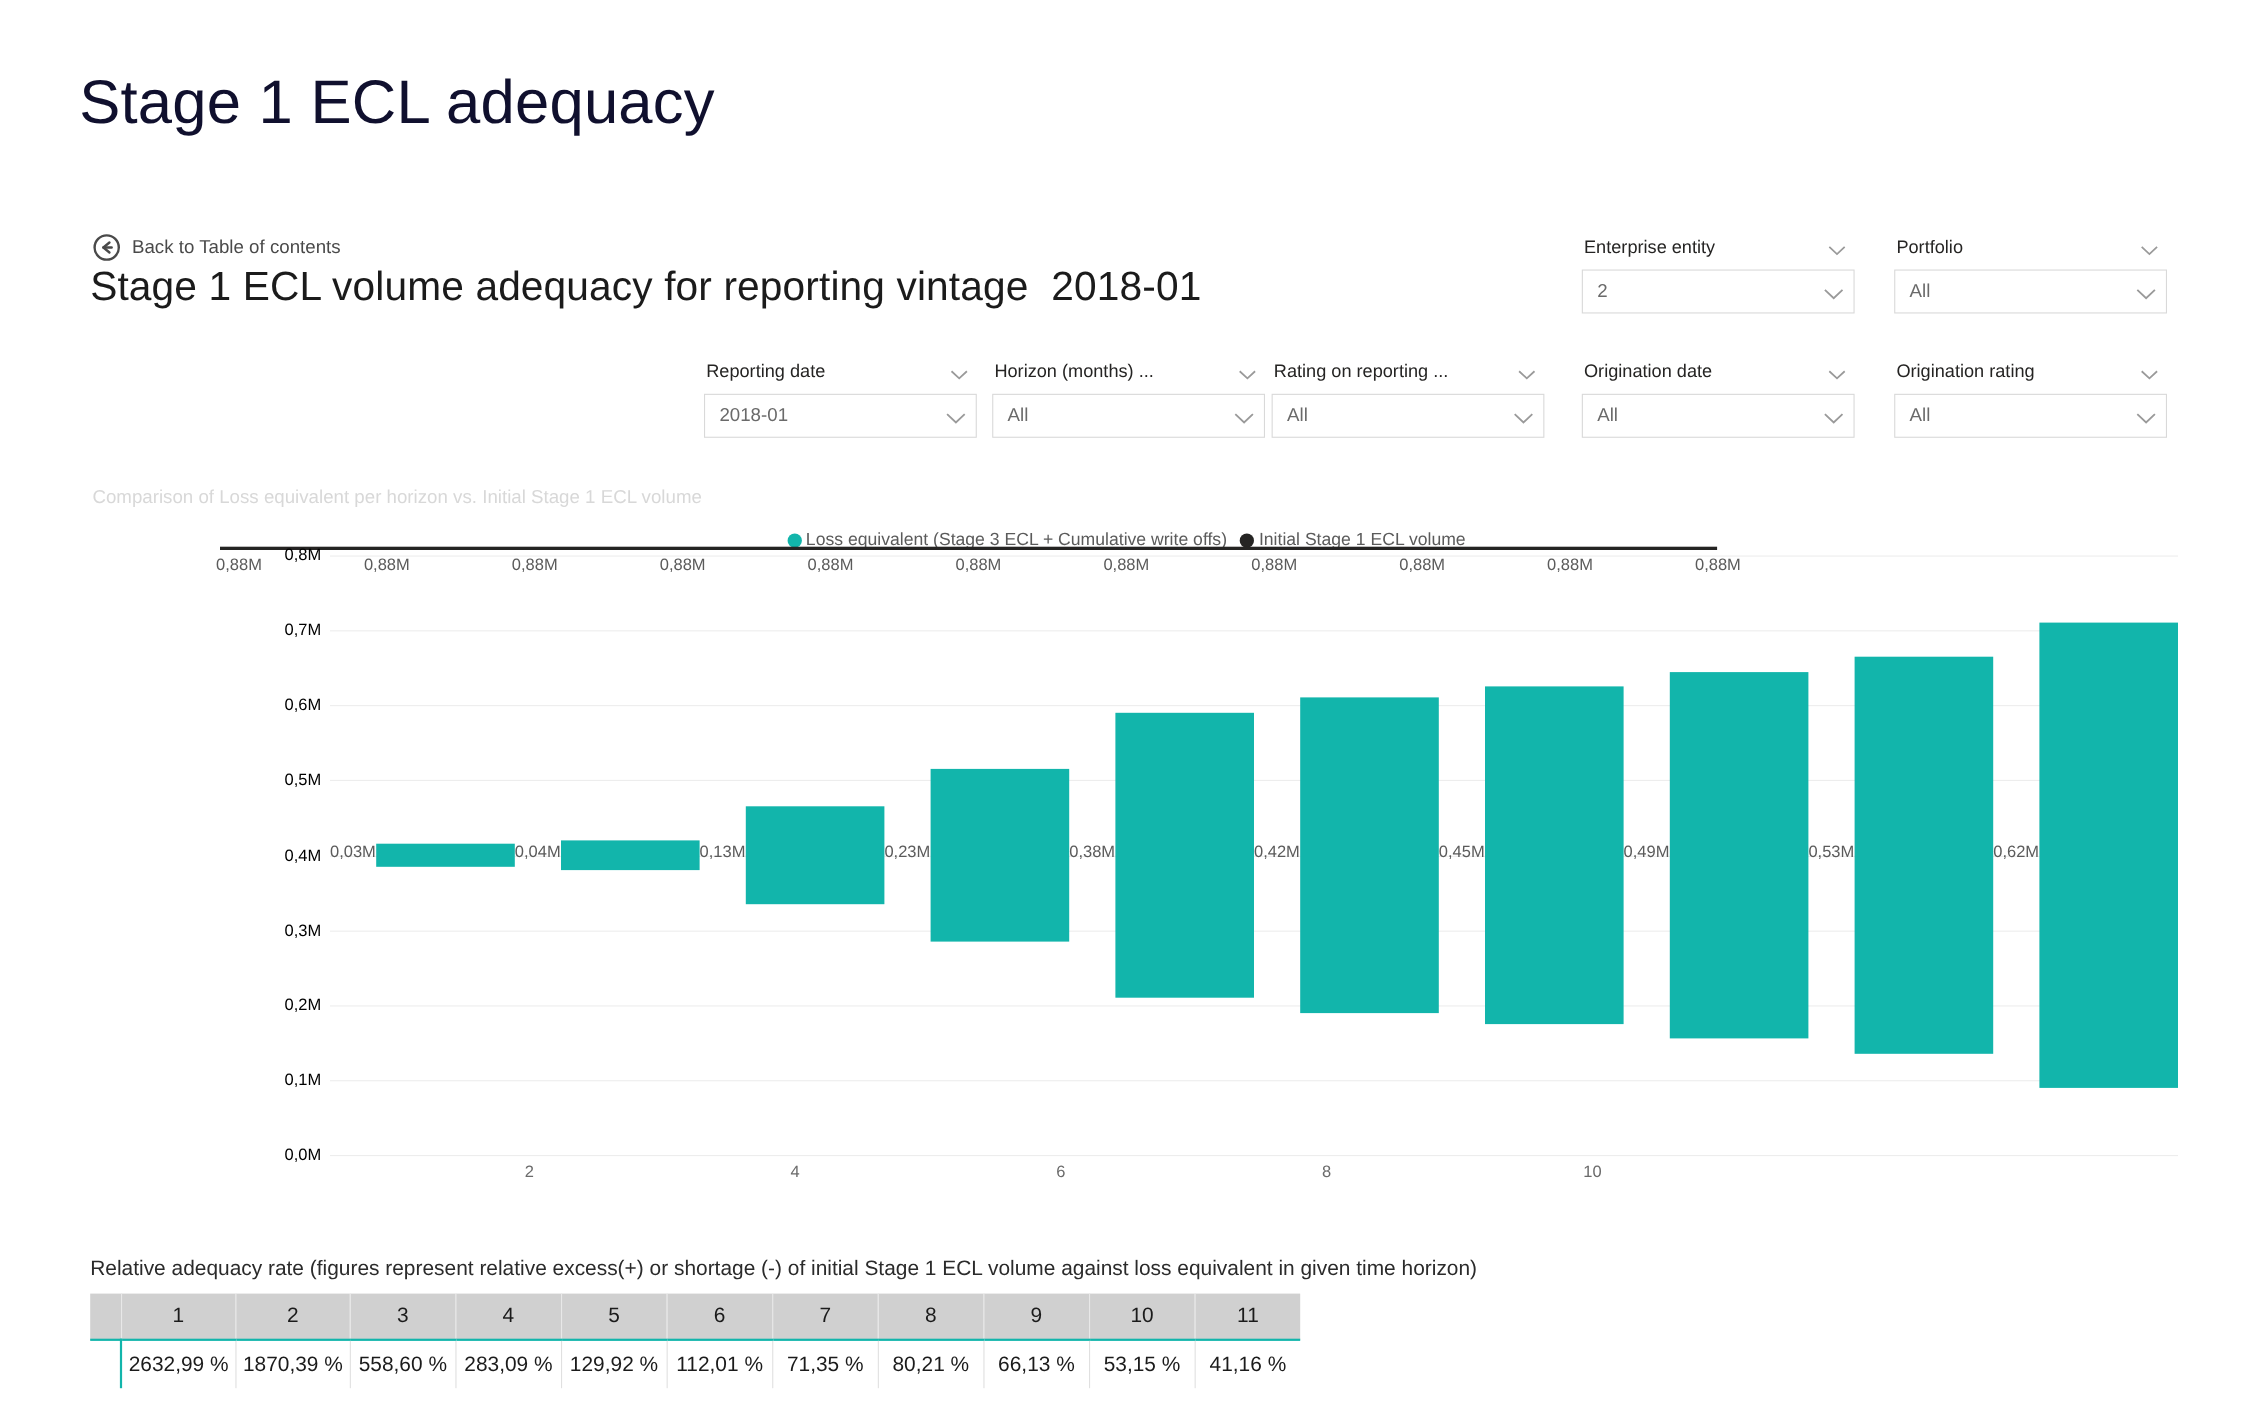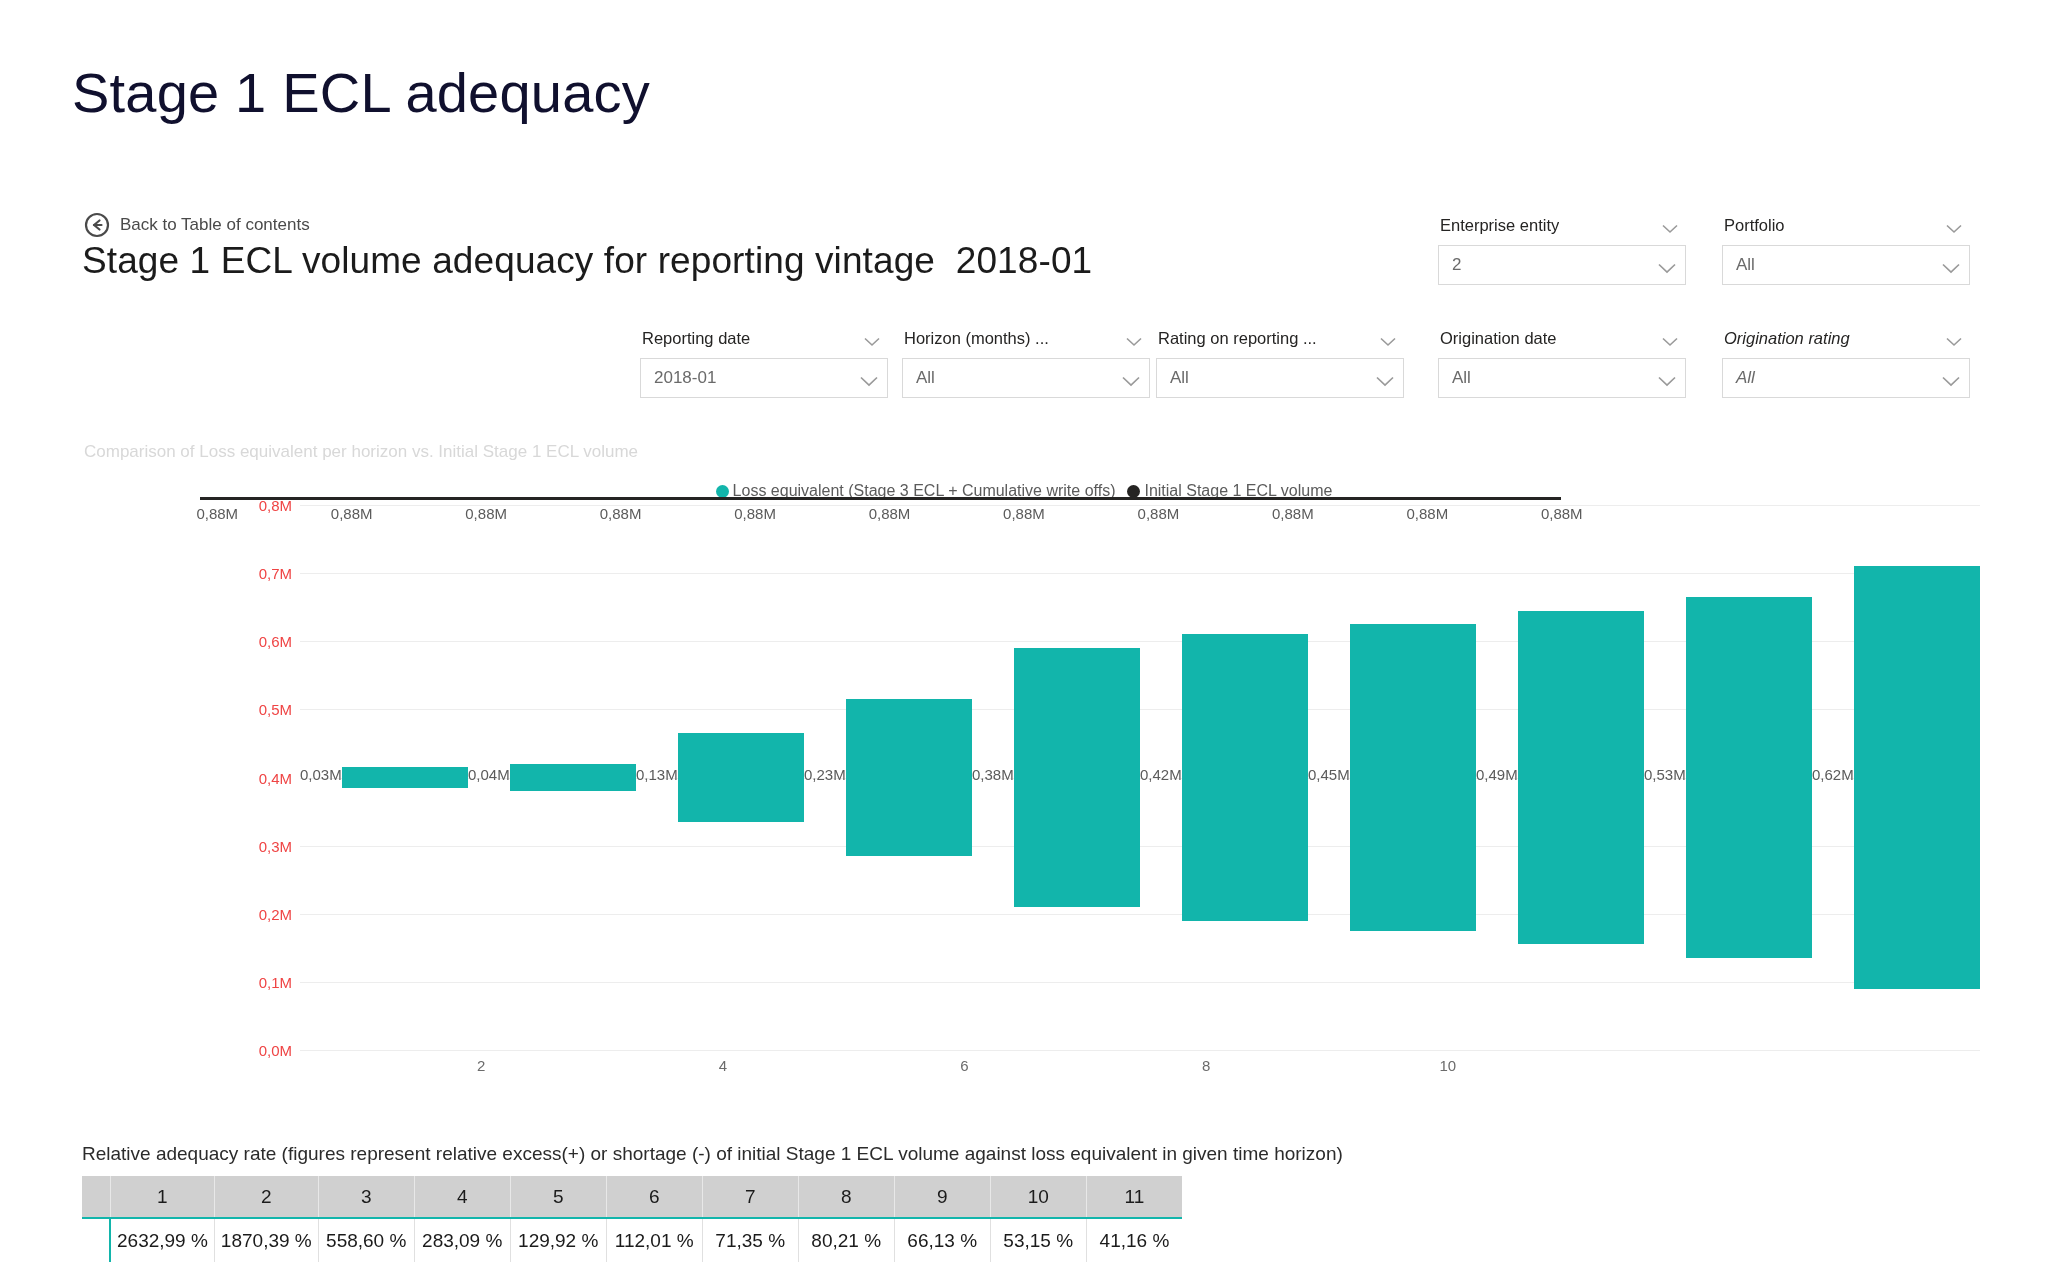--- a/index.html
+++ b/index.html
@@ -70,21 +70,21 @@
   
   .plot {
     position: absolute;
     left: 150px; top: 505px;
     width: 1830px; height: 545px;
   }
   
   .y-labels { position: absolute; left: 0; top: 0; width: 150px; height: 545px; }
   .y-tick {
     position: absolute; right: 0; transform: translateY(-50%);
-    font-size: 15px; color: #ef4444; text-align: right; padding-right: 8px;
+    font-size: 15px; color: #000000; text-align: right; padding-right: 8px;
     white-space: nowrap;
   }
   .grid-area {
     position: absolute; left: 150px; top: 0; right: 0; height: 545px;
   }
   .grid-line {
     position: absolute; left: 0; right: 0; height: 1px; background: #ededed;
   }
   .bars {
     position: absolute; left: 150px; top: 0; right: 0; height: 545px;
@@ -274,21 +274,21 @@
     <div class="sl-box">
       <span class="sl-value">All</span>
       <span class="chev">
         <svg viewBox="0 0 18 11" width="18" height="11">
             <path d="M1 1.5 L9 9 L17 1.5" fill="none" stroke="#9a9a9a" stroke-width="1.7"></path>
           </svg>
       </span>
     </div>
   </div>
 
-  <div class="slicer" style="left:1722px; top:325px;font-style:italic;">
+  <div class="slicer" style="left:1722px; top:325px;">
     <div class="sl-head">
       <span class="sl-head-label">Origination rating</span>
       <span class="chev small">
         <svg viewBox="0 0 16 10" width="16" height="10">
             <path d="M1 1.5 L8 8 L15 1.5" fill="none" stroke="#9a9a9a" stroke-width="1.6"></path>
           </svg>
       </span>
     </div>
     <div class="sl-box">
       <span class="sl-value">All</span>

